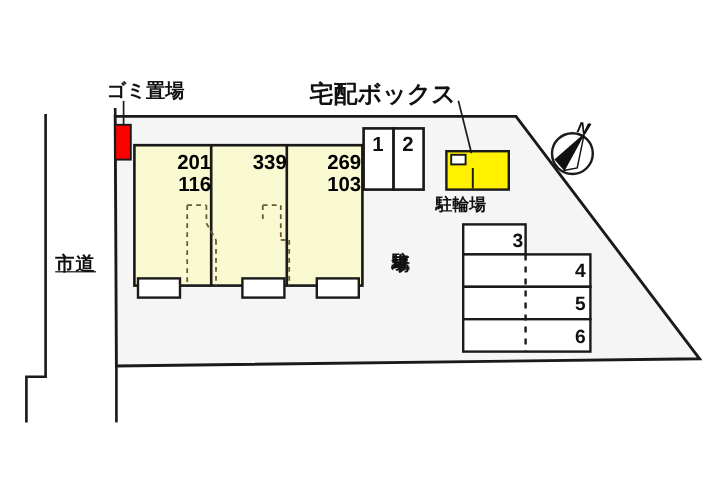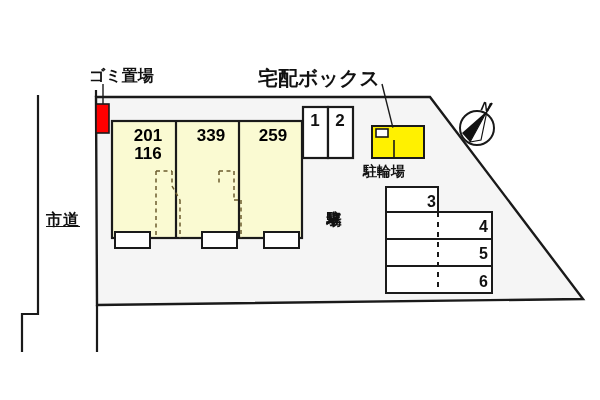--- a/index.html
+++ b/index.html
@@ -66,21 +66,21 @@
   #label-shidou {
     left: 46px;
     top: 212px;
     font-size: 16px;
     letter-spacing: 1px;
     text-decoration: underline;
   }
   
   .unit-nums {
     position: absolute;
-    text-align: center;
+    text-align: right;
     font-size: 17px;
     font-weight: bold;
     line-height: 1.05;
     letter-spacing: 0px;
   }
   #unit-0 { left: 120px; top: 127px; width: 56px; }
   #unit-1 { left: 183px; top: 127px; width: 56px; }
   #unit-2 { left: 245px; top: 127px; width: 56px; }
 
   
@@ -212,21 +212,22 @@
 <div class="lbl lbl-ja" id="label-shidou">市道</div>
 
 <div class="unit-nums lbl-num" id="unit-0">
   <div>201</div>
   <div>116</div>
 </div>
 <div class="unit-nums lbl-num" id="unit-1">
   <div>339</div>
 </div>
 <div class="unit-nums lbl-num" id="unit-2">
-  <div>259</div>
+  <div>269</div>
+  <div>103</div>
 </div>
 
 <div class="lbl lbl-num dbox-num" id="dbox-0">1</div>
 <div class="lbl lbl-num dbox-num" id="dbox-1">2</div>
 
 <div class="lbl lbl-num stall-num" id="stall-3">3</div>
 <div class="lbl lbl-num stall-num" id="stall-4">4</div>
 <div class="lbl lbl-num stall-num" id="stall-5">5</div>
 <div class="lbl lbl-num stall-num" id="stall-6">6</div>
 

